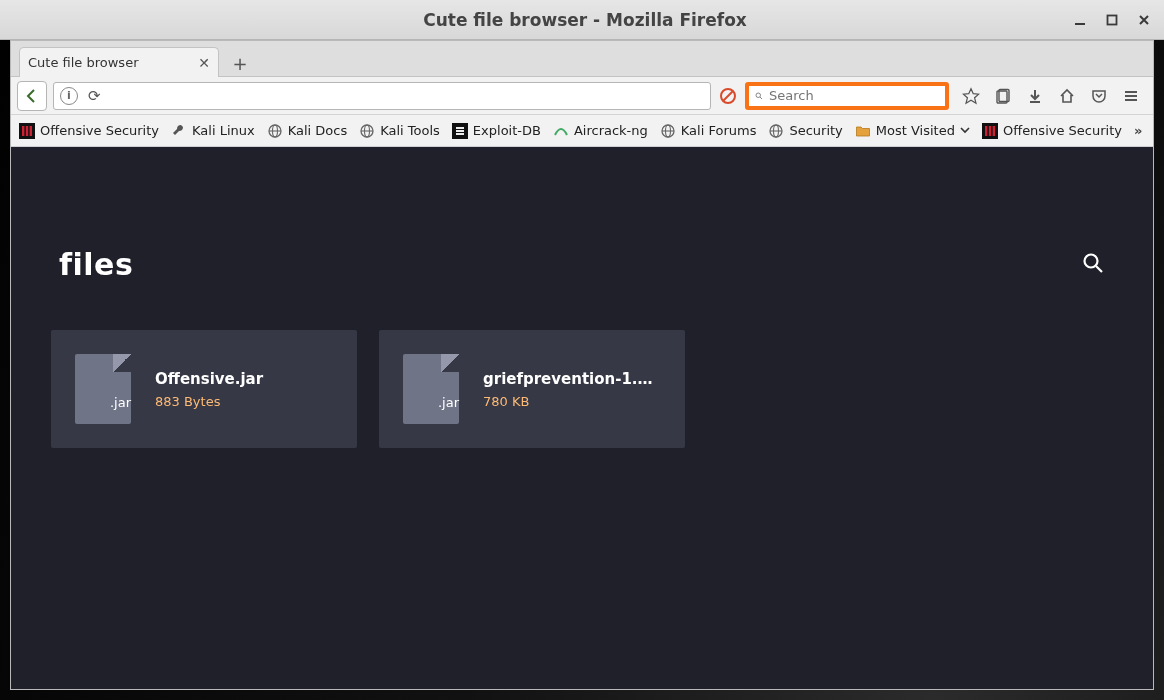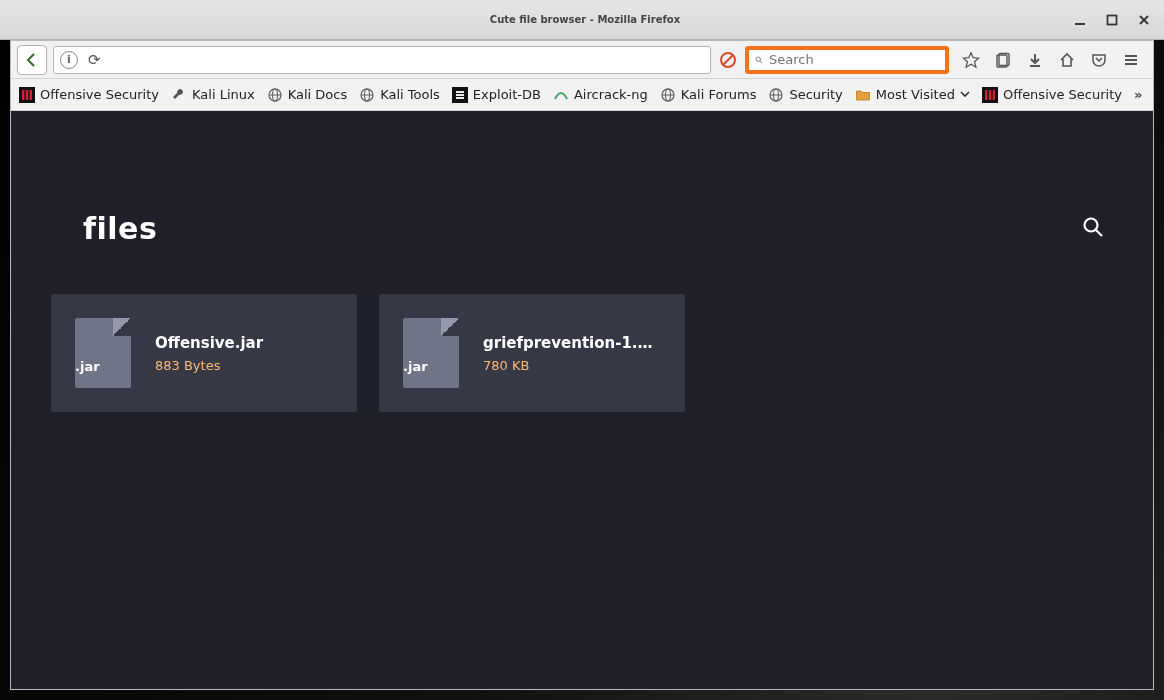--- a/index.html
+++ b/index.html
@@ -11,21 +11,21 @@
     width: 1164px; height: 700px; position: relative;
     background: radial-gradient(circle at 80% 100%, #2b2b2b 0%, #111 40%, #000 100%);
   }
   .titlebar {
     height: 40px; background: linear-gradient(#e6e6e6, #d8d8d8);
     display: flex; align-items: center; position: relative;
     border-bottom: 1px solid #b5b5b5;
   }
   .titlebar-title {
     position: absolute; left: 6px; right: 0; text-align: center;
-    color: #444; font-size: 10px; font-weight: 600; pointer-events: none;
+    color: #444; font-size: 17px; font-weight: 600; pointer-events: none;
   }
   .win-controls {
     position: absolute; right: 6px; top: 0; bottom: 0;
     display: flex; align-items: center; gap: 4px;
   }
   .win-btn {
     width: 28px; height: 24px; display: flex; align-items: center; justify-content: center;
     color: #3a3a3a; border-radius: 3px; cursor: default;
   }
   .win-btn svg { display: block; }
@@ -108,42 +108,42 @@
   }
   .page-inner {
     position: absolute; inset: 0;
     background: #1f2029;
   }
   .page-header {
     display:flex; align-items:center; justify-content:space-between;
     padding: 100px 48px 30px 48px;
   }
   .page-title {
-    color: #fff; font-size: 30px; font-weight: 700; letter-spacing: 0.5px; margin-left: 24px;
+    color: #fff; font-size: 30px; font-weight: 700; letter-spacing: 0.5px;
   }
   .page-search { color:#fff; cursor: default; }
   .cards {
     display:flex; gap: 22px; padding: 18px 40px;
   }
   .card {
     width: 306px; height: 118px; background: #363846; border-radius: 2px;
     display:flex; align-items:center; padding: 0 24px; gap: 24px;
     cursor: default;
   }
   .file-ic {
     width: 56px; height: 70px; background: #6f7486; position: relative; border-radius: 2px;
     display:flex; align-items:center; justify-content:center;
   }
   .file-ic::after {
     content: ""; position:absolute; top:0; right:0; width:18px; height:18px;
     background: linear-gradient(135deg, #9498aa 50%, #363846 50%);
   }
   .file-ext {
-    position:absolute; bottom: 14px; left:0; right:0; text-align:left;
-    font-size: 13px; color:#fff; font-weight:700;
+    position:absolute; bottom: 14px; left:0; right:0; text-align:right;
+    font-size: 13px; color:#fff; font-weight:400;
   }
   .card-meta { flex:1; min-width:0; }
   .card-name {
     color:#fff; font-size: 15px; font-weight:600;
     white-space:nowrap; overflow:hidden; text-overflow:ellipsis;
   }
   .card-size { color:#fdba74; font-size: 13px; margin-top: 6px; }
 </style>
 </head>
 <body>
@@ -166,20 +166,27 @@
       <div class="win-btn">
         <svg width="12" height="12" viewBox="0 0 12 12">
             <path d="M2 2 L10 10 M10 2 L2 10" stroke="currentColor" stroke-width="2"></path>
           </svg>
       </div>
     </div>
   </div>
 
   <div class="browser">
 
+    <div class="tab-strip">
+      <div class="tab">
+        <span class="tab-title">Cute file browser</span>
+        <span class="tab-close">✕</span>
+      </div>
+      <div class="new-tab">+</div>
+    </div>
 
     <div class="nav-row">
       <div class="nav-back">
         <svg width="16" height="16" viewBox="0 0 16 16">
             <path d="M10 2 L4 8 L10 14" fill="none" stroke="currentColor" stroke-width="2"></path>
           </svg>
       </div>
 
       <div class="url-bar">
         <span class="url-i">i</span>

